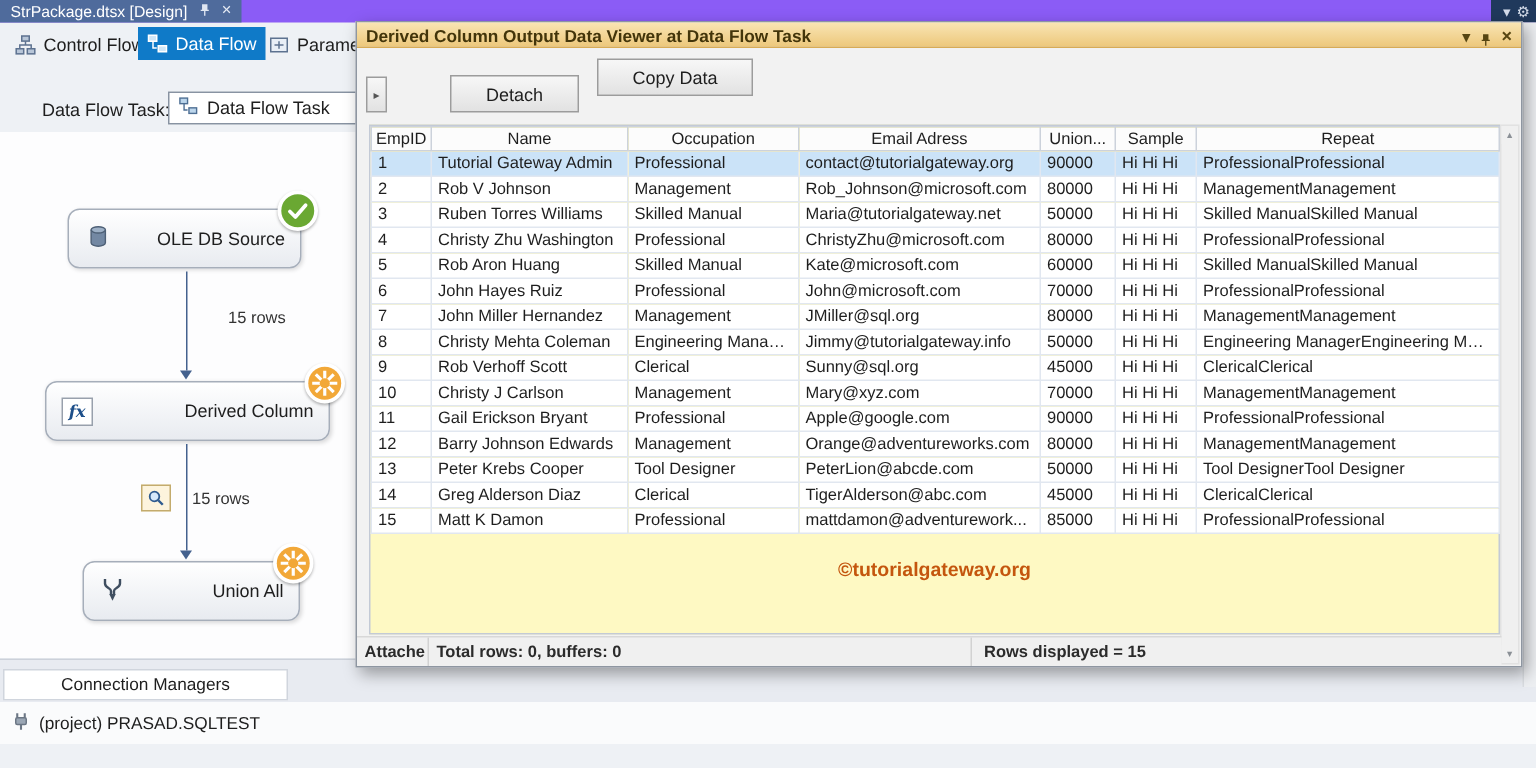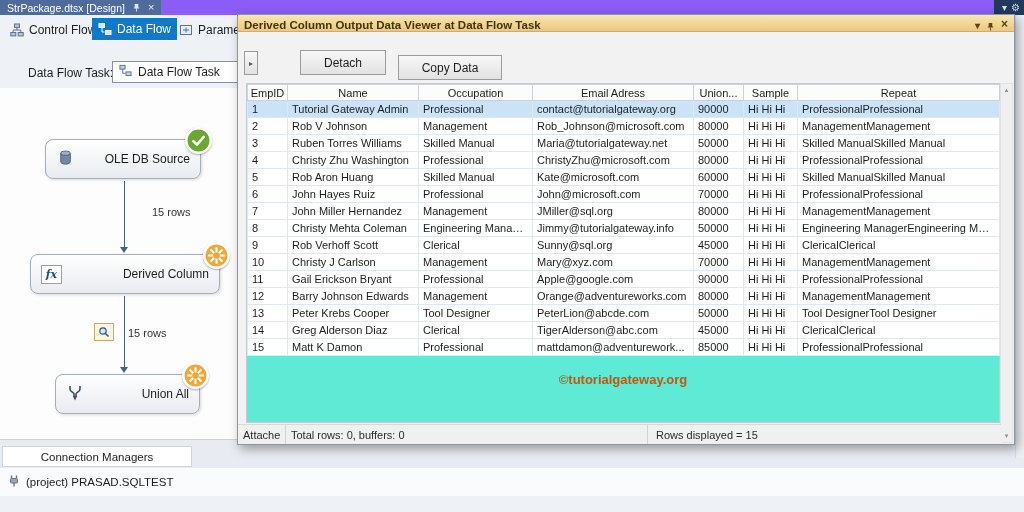--- a/index.html
+++ b/index.html
@@ -43,42 +43,42 @@
   .win-vscroll{position:absolute;right:0;top:15px;width:8px;height:443px;background:#edeff2;border-left:1px solid #dadde2;z-index:1;}
 
   
   .dialog{position:absolute;left:237px;top:14px;width:778px;height:431px;background:#f2f2f2;border:1px solid #8e96a1;box-shadow:3px 4px 10px rgba(0,0,0,.35);z-index:10;box-sizing:border-box;}
   .dlg-title{position:absolute;left:0;top:0;right:0;height:17px;background:linear-gradient(#f9e5b4,#edc87c);border-bottom:1px solid #d8ab55;display:flex;align-items:flex-end;padding:0 6px;font-size:11.5px;font-weight:bold;color:#43350a;box-sizing:border-box;}
   .dlg-title .spacer{flex:1;}
   .dlg-title .tic{margin-left:6px;font-size:10px;color:#574612;display:flex;align-items:center;}
   .btn{position:absolute;box-sizing:border-box;background:linear-gradient(#f7f7f7,#e2e2e2);border:1px solid #9c9c9c;font-size:12px;display:flex;align-items:center;justify-content:center;color:#1e1e1e;}
   .btn-expand{left:6px;top:36px;width:14px;height:24px;font-size:8px;color:#555;}
   .btn-detach{left:62px;top:35px;width:86px;height:25px;}
-  .btn-copy{left:160px;top:40px;width:104px;height:25px;}
-
-  .grid-area{position:absolute;left:8px;top:68px;width:754px;bottom:21px;background:#5eead4;border:1px solid #c3cad6;box-sizing:border-box;}
+  .btn-copy{left:160px;top:24px;width:104px;height:25px;}
+
+  .grid-area{position:absolute;left:8px;top:68px;width:754px;bottom:21px;background:#fef9c3;border:1px solid #c3cad6;box-sizing:border-box;}
   table.grid{border-collapse:collapse;table-layout:fixed;width:752px;font-size:11px;}
   table.grid col:nth-child(1){width:40px;}
   table.grid col:nth-child(2){width:131px;}
   table.grid col:nth-child(3){width:114px;}
   table.grid col:nth-child(4){width:161px;}
   table.grid col:nth-child(5){width:50px;}
   table.grid col:nth-child(6){width:54px;}
   table.grid col:nth-child(7){width:202px;}
   table.grid th{height:15px;background:#fcfcfc;border:1px solid #ccd2db;font-weight:normal;text-align:center;padding:0 2px;overflow:hidden;white-space:nowrap;}
   table.grid td{height:16px;border:1px solid #e1e7f0;padding:0 4px;overflow:hidden;white-space:nowrap;text-overflow:ellipsis;background:#fff;}
   table.grid tr.sel td{background:#cbe3f8;}
   .watermark{position:absolute;left:0;right:0;top:288px;text-align:center;font-size:13px;font-weight:bold;color:#c4560e;}
 
   .dlg-vscroll{position:absolute;left:762px;top:68px;bottom:1px;width:13px;background:#f0f0f0;border:1px solid #e2e2e2;box-sizing:border-box;}
   .scroll-arrow{position:absolute;left:0;width:11px;height:12px;display:flex;align-items:center;justify-content:center;font-size:7px;color:#8b9096;background:#f0f0f0;}
   .scroll-arrow.up{top:0;}
   .scroll-arrow.down{bottom:0;}
 
-  .dlg-status{position:absolute;left:0;right:13px;bottom:0;height:20px;background:#f0f0f0;border-top:1px solid #d8d8d8;display:flex;align-items:center;font-size:11px;color:#2b2b2b;box-sizing:border-box;}
+  .dlg-status{position:absolute;left:0;right:13px;bottom:0;height:20px;background:#f0f0f0;border-top:1px solid #d8d8d8;display:flex;align-items:center;font-size:11px;color:#2b2b2b;box-sizing:border-box;font-weight:bold;}
   .sb-pane{height:100%;display:flex;align-items:center;padding:0 5px;border-right:1px solid #d2d2d2;overflow:hidden;white-space:nowrap;box-sizing:border-box;}
   .sb-p1{width:48px;}
   .sb-p2{width:362px;}
   .sb-p3{flex:1;border-right:none;padding-left:8px;}
 </style>
 </head>
 <body>
 
 <div class="screen">
 

